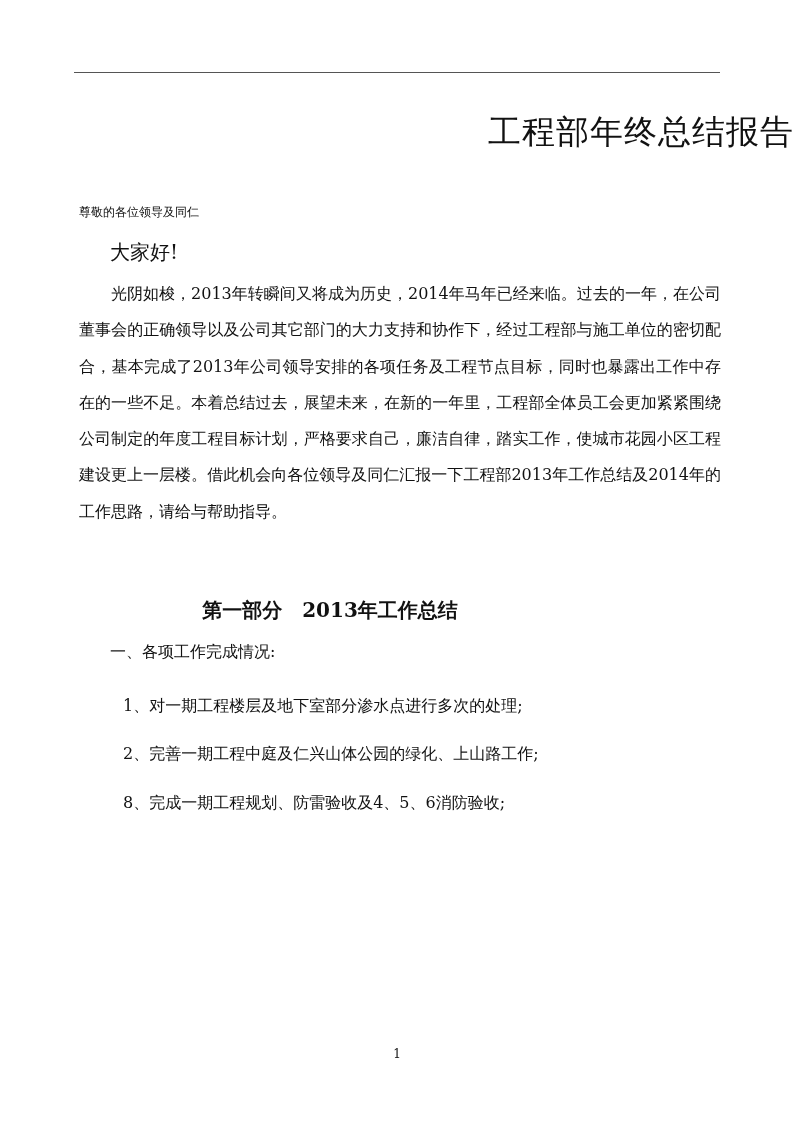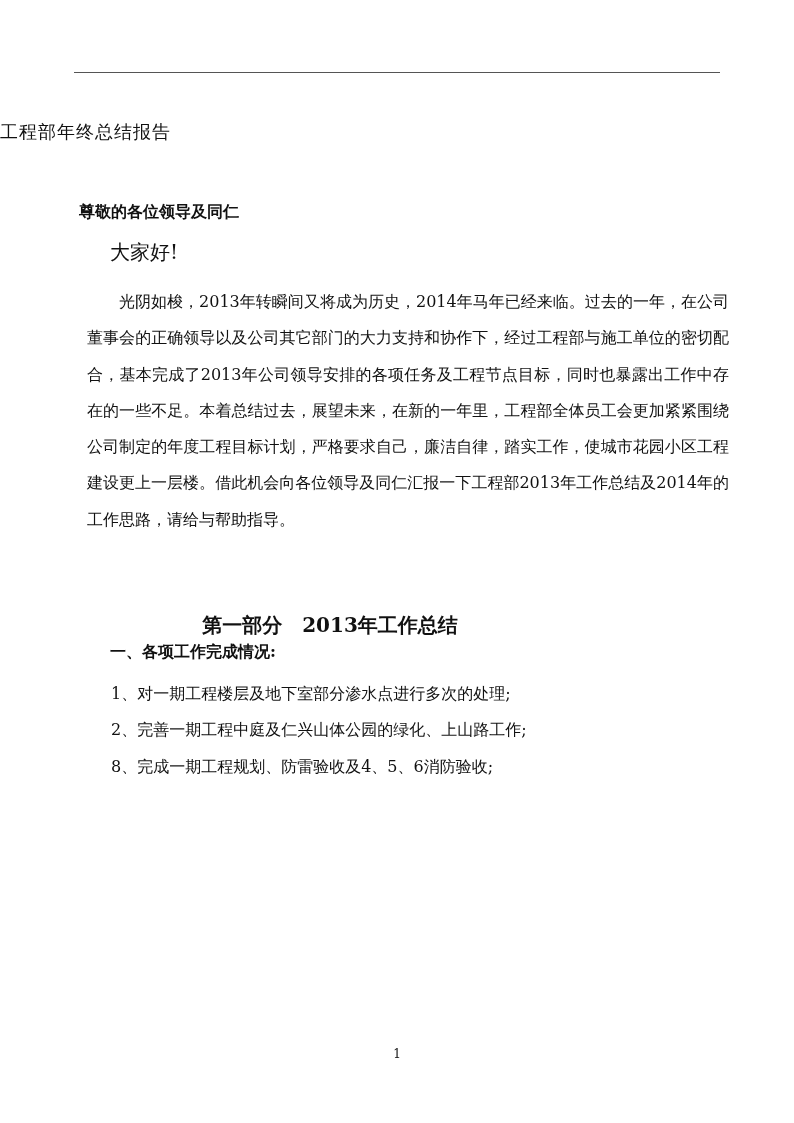--- a/index.html
+++ b/index.html
@@ -1,43 +1,43 @@
 <!DOCTYPE html>
 <html><head>
   <meta charset="utf-8">
   <style>
     html, body { margin: 0; padding: 0; background: #ffffff; }
     body { width: 794px; height: 1123px; position: relative; overflow: hidden;
       font-family: "DejaVu Serif", "Liberation Serif", serif; color: #111; }
     .header-rule { position: absolute; left: 74px; top: 72px; width: 646px; height: 0; border-top: 1px solid #555; }
-    .doc-title { position: absolute; left: 0; width: 794px; top: 114px; text-align: left;
-      font-size: 18px; line-height: 36px; letter-spacing: 1px; }
-    .salutation { position: absolute; left: 79px; top: 200px; font-size: 16px; font-weight: bold; line-height: 24px; }
+    .doc-title { position: absolute; left: 0; width: 794px; top: 114px; text-align: right;
+      font-size: 33px; line-height: 36px; letter-spacing: 1px; }
+    .salutation { position: absolute; left: 79px; top: 200px; font-size: 12px; font-weight: normal; line-height: 24px; }
     .greeting { position: absolute; left: 110px; top: 240px; font-size: 20px; line-height: 24px; }
     .intro { position: absolute; left: 79px; top: 276px; width: 642px; font-size: 16px; line-height: 36.3px;
       text-align: justify; text-indent: 32px; }
-    .part-title { position: absolute; left: 0; width: 660px; top: 610px; text-align: center;
+    .part-title { position: absolute; left: 0; width: 660px; top: 595px; text-align: center;
       font-size: 20px; font-weight: bold; line-height: 30px; }
-    .section-heading { position: absolute; left: 110px; top: 640px; font-size: 16px; font-weight: bold; line-height: 24px; }
+    .section-heading { position: absolute; left: 110px; top: 640px; font-size: 16px; font-weight: normal; line-height: 24px; }
     .items { position: absolute; left: 79px; top: 676px; width: 642px; font-size: 16px; }
-    .item { text-indent: 32px; line-height: 36.3px; margin: 0; text-align: justify; }
+    .item { text-indent: 32px; line-height: 36.3px; margin: 12px; text-align: justify; }
     .page-number { position: absolute; left: 0; width: 794px; top: 1046px; text-align: center; font-size: 12px; line-height: 16px; }
   </style>
 </head>
 <body>
 
 <div class="header-rule"></div>
 
 <div class="doc-title">工程部年终总结报告</div>
 
 <div class="salutation">尊敬的各位领导及同仁</div>
 
 <div class="greeting">大家好!</div>
 
-<p class="intro" style="margin:8px">光阴如梭，2013年转瞬间又将成为历史，2014年马年已经来临。过去的一年，在公司董事会的正确领导以及公司其它部门的大力支持和协作下，经过工程部与施工单位的密切配合，基本完成了2013年公司领导安排的各项任务及工程节点目标，同时也暴露出工作中存在的一些不足。本着总结过去，展望未来，在新的一年里，工程部全体员工会更加紧紧围绕公司制定的年度工程目标计划，严格要求自己，廉洁自律，踏实工作，使城市花园小区工程建设更上一层楼。借此机会向各位领导及同仁汇报一下工程部2013年工作总结及2014年的工作思路，请给与帮助指导。</p>
+<p class="intro" style="margin:0">光阴如梭，2013年转瞬间又将成为历史，2014年马年已经来临。过去的一年，在公司董事会的正确领导以及公司其它部门的大力支持和协作下，经过工程部与施工单位的密切配合，基本完成了2013年公司领导安排的各项任务及工程节点目标，同时也暴露出工作中存在的一些不足。本着总结过去，展望未来，在新的一年里，工程部全体员工会更加紧紧围绕公司制定的年度工程目标计划，严格要求自己，廉洁自律，踏实工作，使城市花园小区工程建设更上一层楼。借此机会向各位领导及同仁汇报一下工程部2013年工作总结及2014年的工作思路，请给与帮助指导。</p>
 
 <div class="part-title">第一部分　2013年工作总结</div>
 
 <div class="section-heading">一、各项工作完成情况:</div>
 
 <div class="items">
   <p class="item">1、对一期工程楼层及地下室部分渗水点进行多次的处理;</p>
   <p class="item">2、完善一期工程中庭及仁兴山体公园的绿化、上山路工作;</p>
   <p class="item">8、完成一期工程规划、防雷验收及4、5、6消防验收;</p>
 </div>

